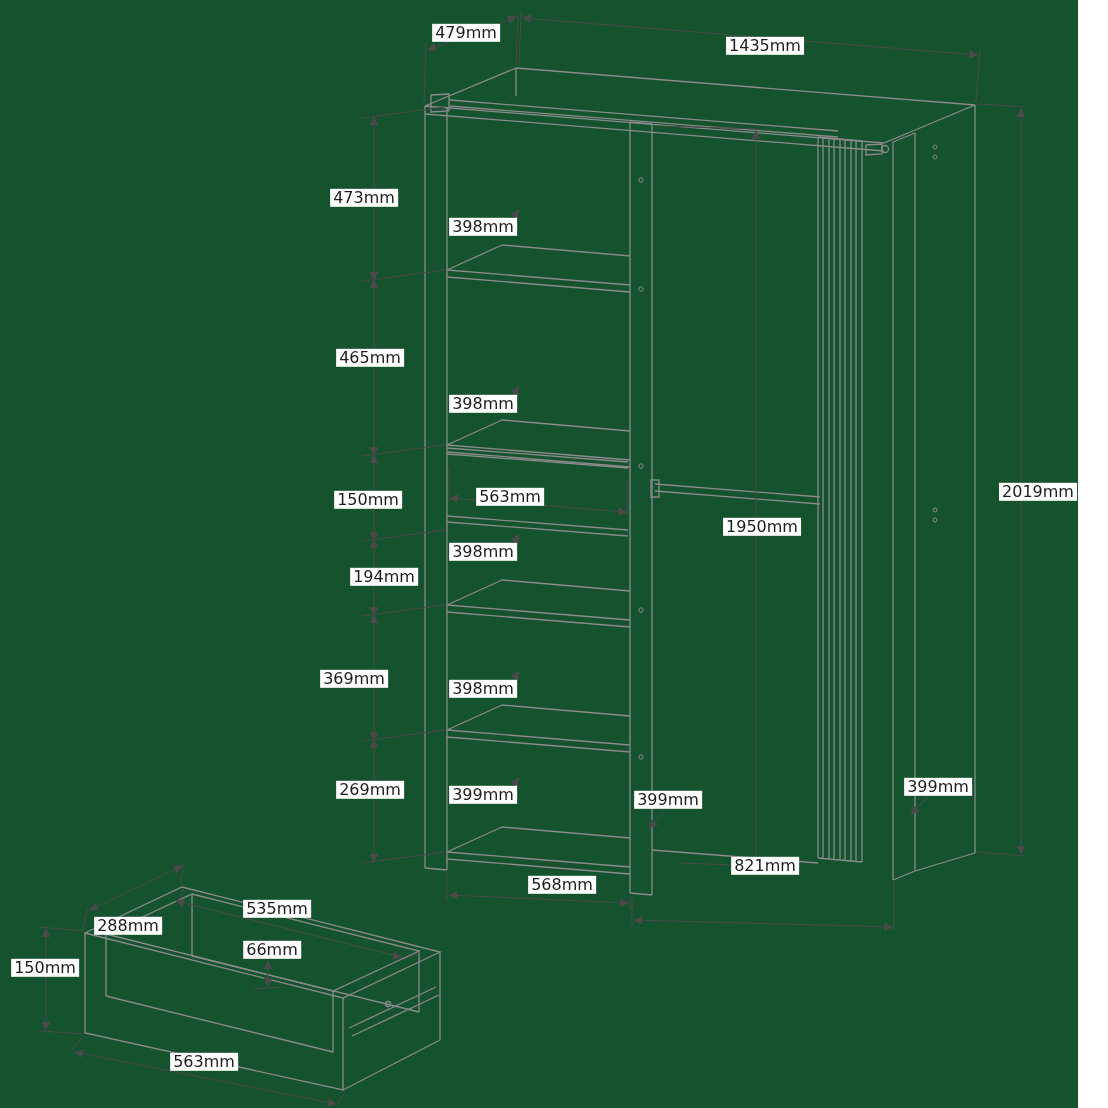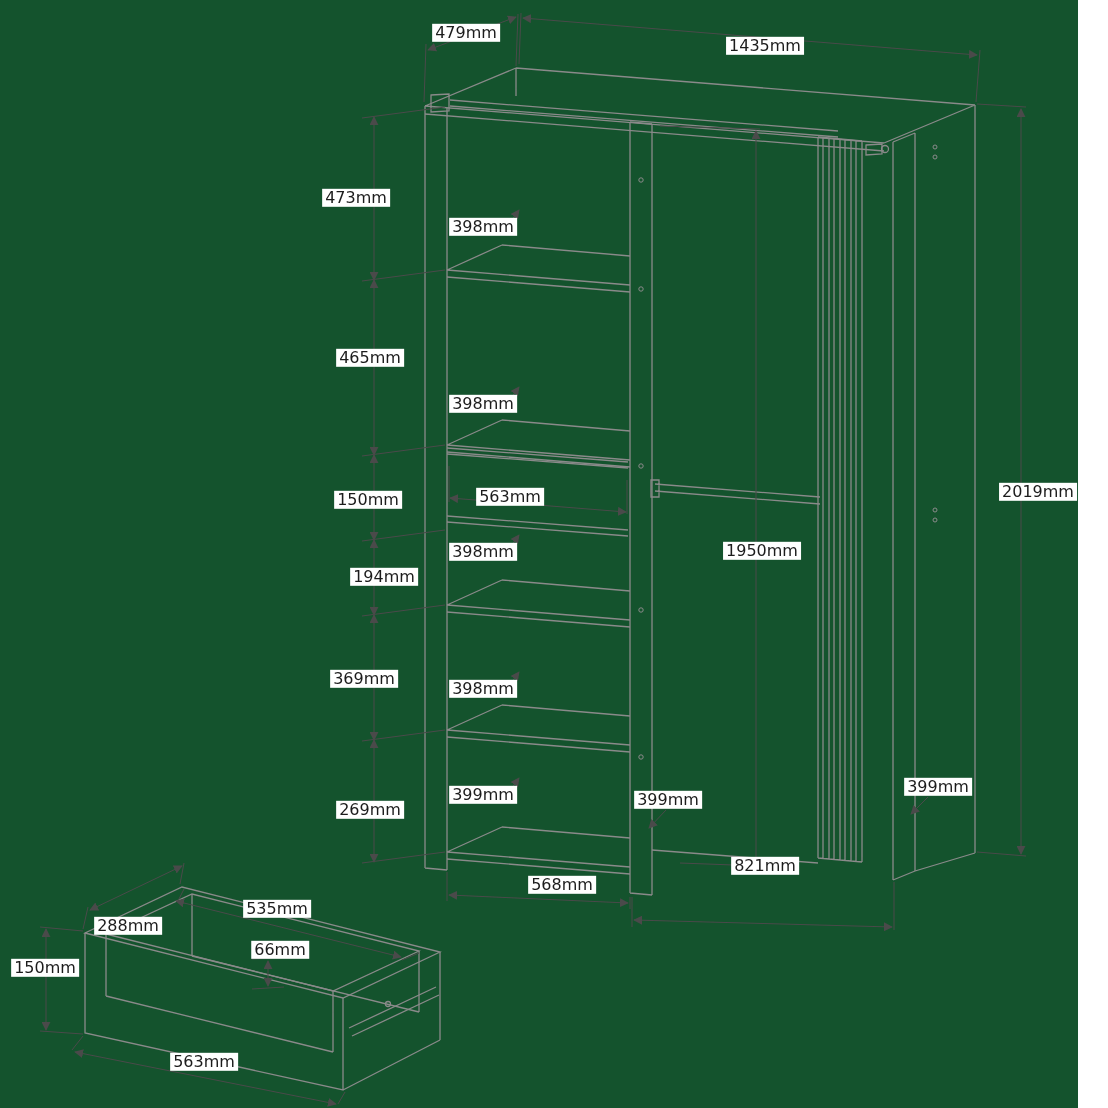--- a/index.html
+++ b/index.html
@@ -105,37 +105,37 @@
       <line x1="506" y1="553" x2="519" y2="535" marker-end="url(#arw)"></line>
       <line x1="506" y1="690" x2="519" y2="672" marker-end="url(#arw)"></line>
       <line x1="506" y1="796" x2="519" y2="778" marker-end="url(#arw)"></line>
       <line x1="666" y1="810" x2="649" y2="828" marker-end="url(#arw)"></line>
       <line x1="928" y1="797" x2="911" y2="814" marker-end="url(#arw)"></line>
     </g>
   </svg>
 
   <div class="dim" style="left:466px;top:33px">479mm</div>
   <div class="dim" style="left:765px;top:46px">1435mm</div>
-  <div class="dim" style="left:356px;top:198px">473mm</div>
+  <div class="dim" style="left:364px;top:198px">473mm</div>
   <div class="dim" style="left:483px;top:227px">398mm</div>
   <div class="dim" style="left:370px;top:358px">465mm</div>
   <div class="dim" style="left:483px;top:404px">398mm</div>
   <div class="dim" style="left:368px;top:500px">150mm</div>
   <div class="dim" style="left:510px;top:497px">563mm</div>
-  <div class="dim" style="left:762px;top:551px">1950mm</div>
+  <div class="dim" style="left:762px;top:527px">1950mm</div>
   <div class="dim" style="left:384px;top:577px">194mm</div>
   <div class="dim" style="left:483px;top:552px">398mm</div>
   <div class="dim" style="left:1038px;top:492px">2019mm</div>
-  <div class="dim" style="left:364px;top:679px">369mm</div>
+  <div class="dim" style="left:354px;top:679px">369mm</div>
   <div class="dim" style="left:483px;top:689px">398mm</div>
-  <div class="dim" style="left:370px;top:810px">269mm</div>
+  <div class="dim" style="left:370px;top:790px">269mm</div>
   <div class="dim" style="left:483px;top:795px">399mm</div>
   <div class="dim" style="left:668px;top:800px">399mm</div>
   <div class="dim" style="left:938px;top:787px">399mm</div>
   <div class="dim" style="left:128px;top:926px">288mm</div>
   <div class="dim" style="left:277px;top:909px">535mm</div>
   <div class="dim" style="left:562px;top:885px">568mm</div>
   <div class="dim" style="left:765px;top:866px">821mm</div>
-  <div class="dim" style="left:280px;top:950px">66mm</div>
+  <div class="dim" style="left:272px;top:950px">66mm</div>
   <div class="dim" style="left:45px;top:968px">150mm</div>
   <div class="dim" style="left:204px;top:1062px">563mm</div>
 
 </div>
 
 </body></html>

